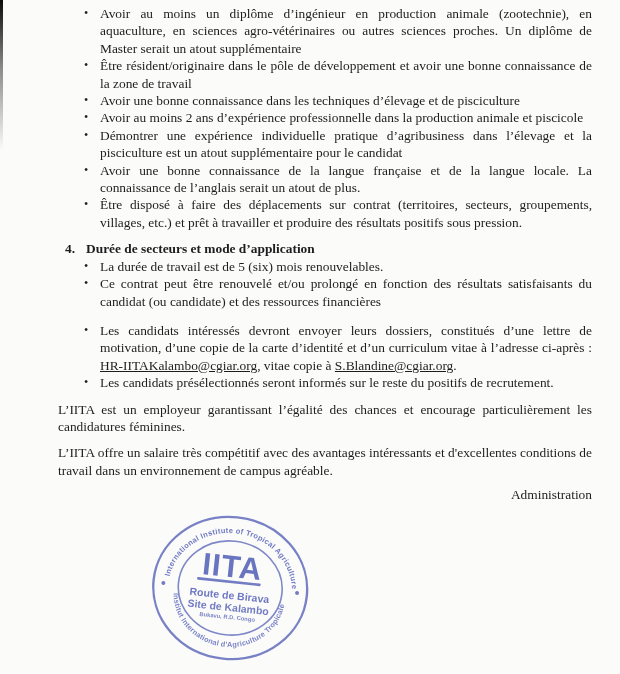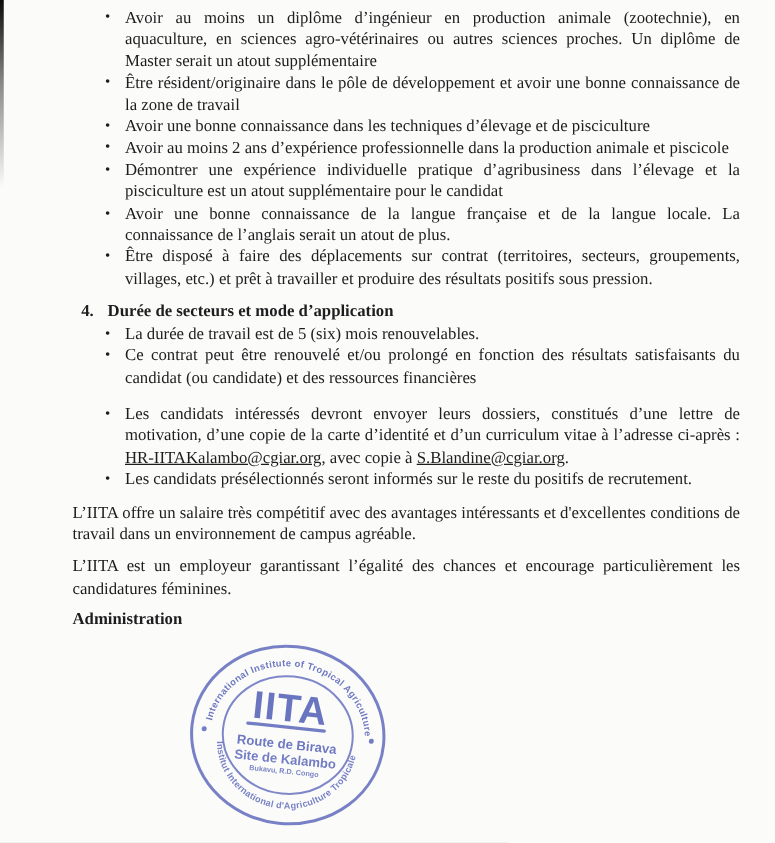--- a/index.html
+++ b/index.html
@@ -26,21 +26,21 @@
     font-size:13.4px;line-height:17.4px;
   }
   .blist{margin:0;}
   .li{display:flex;padding-left:26px;}
   .dot{flex:none;width:16px;font-size:12px;}
   .txt{flex:1;text-align:justify;}
   .heading{display:flex;gap:11px;font-weight:bold;margin-left:7px;margin-top:9px;}
   .redhead{color:var(--red);font-weight:bold;}
   .gap{height:12px;}
   .para{text-align:justify;margin-top:9px;}
-  .admin{font-weight:bold;margin-top:7px;}
+  .admin{font-weight:normal;margin-top:7px;text-align:right;}
   a.email{color:inherit;}
   .stamp{
     position:absolute;left:148px;top:514px;width:164px;height:152px;
     transform:rotate(6deg);
     opacity:.9;
   }
   .stamp svg{width:100%;height:100%;}
   .stamp text{font-family:"Liberation Sans", sans-serif;fill:var(--blue);}
 </style>
 </head>
@@ -98,30 +98,30 @@
         <span class="txt">Ce contrat peut être renouvelé et/ou prolongé en fonction des résultats satisfaisants du candidat (ou candidate) et des ressources financières</span>
       </div>
     </div>
 
     <div class="gap"></div>
 
 
     <div class="blist">
       <div class="li">
         <span class="dot">•</span>
-        <span class="txt"><span>Les candidats intéressés devront envoyer leurs dossiers, constitués d’une lettre de motivation, d’une copie de la carte d’identité et d’un curriculum vitae à l’adresse ci-après : </span><a class="email" href="#">HR-IITAKalambo@cgiar.org</a><span>, avec copie à </span><a class="email" href="#">S.Blandine@cgiar.org</a><span>.</span></span>
+        <span class="txt"><span>Les candidats intéressés devront envoyer leurs dossiers, constitués d’une lettre de motivation, d’une copie de la carte d’identité et d’un curriculum vitae à l’adresse ci-après : </span><a class="email" href="#">HR-IITAKalambo@cgiar.org</a><span>, vitae copie à </span><a class="email" href="#">S.Blandine@cgiar.org</a><span>.</span></span>
       </div>
       <div class="li">
         <span class="dot">•</span>
         <span class="txt">Les candidats présélectionnés seront informés sur le reste du positifs de recrutement.</span>
       </div>
     </div>
 
+    <div class="para">L’IITA est un employeur garantissant l’égalité des chances et encourage particulièrement les candidatures féminines.</div>
     <div class="para">L’IITA offre un salaire très compétitif avec des avantages intéressants et d'excellentes conditions de travail dans un environnement de campus agréable.</div>
-    <div class="para">L’IITA est un employeur garantissant l’égalité des chances et encourage particulièrement les candidatures féminines.</div>
     <div class="admin">Administration</div>
   </div>
 
   <div class="stamp">
     <svg viewBox="0 0 164 152">
       <defs>
         <path id="arcTop" d="M 20,76 A 62,57 0 0 1 144,76" fill="none"></path>
         <path id="arcBot" d="M 26,80 A 56,53 0 0 0 138,80" fill="none"></path>
       </defs>
       <ellipse cx="82" cy="74" rx="77" ry="71" fill="none" stroke="#4a57b4" stroke-width="2.4" opacity="0.82"></ellipse>

